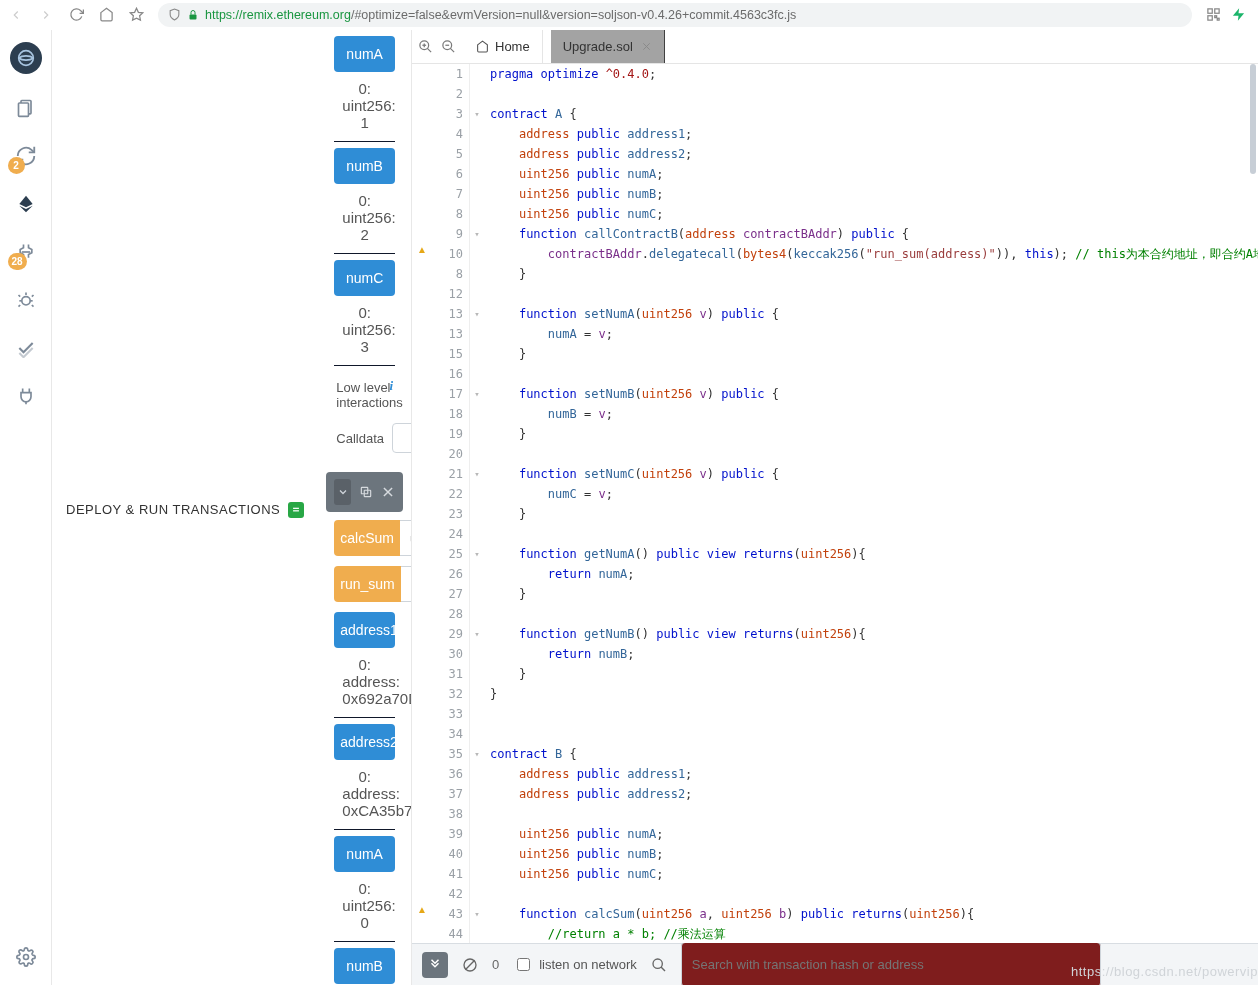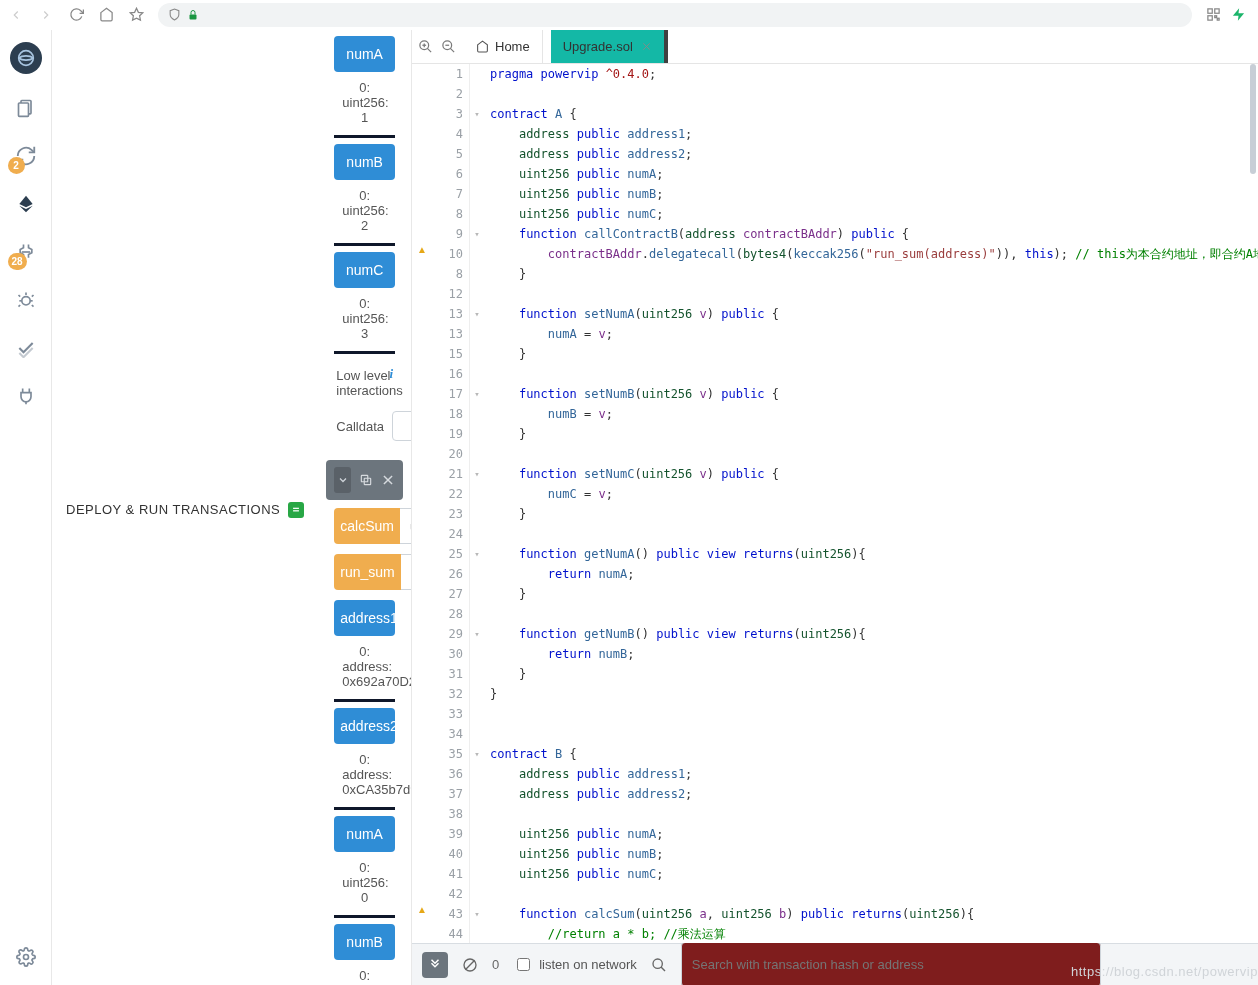--- a/index.html
+++ b/index.html
@@ -124,23 +124,23 @@
     color:#fff;
     border:none;
     border-radius:4px;
     height:36px;
     font-size:14px;
     cursor:pointer;
   }
   .fn-result {
     text-align:center;
     color:#555;
-    font-size:13px;
+    font-size:15px;
     padding:4px 8px 10px;
-    border-bottom:3px solid #0f172a;
+    border-bottom:1px solid #0f172a;
     margin:0 8px 6px;
   }
 
   .lowlevel {
     margin: 14px 10px 18px;
     position:relative;
   }
   .lowlevel .info-i {
     position:absolute; top:-2px; right:0;
     color:#2f8dd6;font-weight:bold;font-style:italic;font-family:serif;
@@ -216,22 +216,22 @@
   .tab-home {
     display:flex;align-items:center;gap:6px;
     padding:0 12px;height:100%;
     color:#333;font-size:13px;
     border-right:1px solid #e5e5e5;
     cursor:pointer;
   }
   .tab-file {
     display:flex;align-items:center;gap:8px;
     padding:0 12px;height:100%;
-    border-right:4px solid #404040;
-    background:#14b8a6;
+    border-right:1px solid #404040;
+    background:#a3a3a3;
     cursor:pointer;
   }
   .tab-close { color:#888;cursor:pointer; }
 
   .editor-wrap {
     flex:1;
     display:flex;
     overflow:hidden;
     position:relative;
   }
@@ -259,21 +259,21 @@
   }
   .code {
     flex:1;
     font: 12px/20px Menlo, Consolas, monospace;
     white-space: pre;
     padding-left:6px;
     overflow-x:auto;
     background:#fff;
   }
   .code .kw { color:#0011cc; }
-  .code .ty { color:#14532d;text-align:right; }
+  .code .ty { color:#c2410c;text-align:right; }
   .code .id { color:#336699; }
   .code .s  { color:#9a3d3d; }
   .code .p  { color:#7a2f8a; } 
   .code .n  { color:#a31515; }
   .code .c  { color:#008000; }
 
   
   .terminal {
     height:42px;
     border-top:1px solid #d8dde2;
@@ -347,20 +347,23 @@
     <span style="color:#888;">
       <svg width="13" height="13" viewBox="0 0 24 24" fill="none" stroke="currentColor" stroke-width="2">
           <path d="M12 22s8-4 8-10V5l-8-3-8 3v7c0 6 8 10 8 10z"></path>
         </svg>
     </span>
     <span class="lock">
       <svg width="12" height="12" viewBox="0 0 24 24" fill="currentColor">
           <rect x="5" y="11" width="14" height="10" rx="2"></rect>
           <path d="M8 11V7a4 4 0 1 1 8 0v4" fill="none" stroke="currentColor" stroke-width="2"></path>
         </svg>
+    </span>
+    <span>
+      <span class="url-host">https://remix.ethereum.org</span><span class="url-rest">/#optimize=false&amp;evmVersion=null&amp;version=soljson-v0.4.26+commit.4563c3fc.js</span>
     </span>
   </div>
   <div class="right-icons">
     <span class="ricon-gray">
       <svg width="15" height="15" viewBox="0 0 24 24" fill="none" stroke="#888" stroke-width="2">
           <rect x="3" y="3" width="7" height="7"></rect>
           <rect x="14" y="3" width="7" height="7"></rect>
           <rect x="3" y="14" width="7" height="7"></rect>
           <rect x="14" y="14" width="3" height="3"></rect>
           <rect x="18" y="18" width="3" height="3"></rect>
@@ -569,21 +572,21 @@
         </span>
       </div>
     </div>
 
     <div class="editor-wrap">
       <div class="editor-lines" id="editor-lines">
           <div class="line-row">
             <div class="gutter-warn"></div>
             <div class="gutter-nums">1</div>
             <div class="gutter-fold"></div>
-            <div class="code"><span class="kw">pragma</span> <span class="kw">powervip</span> <span class="n">^0.4.0</span>;</div>
+            <div class="code"><span class="kw">pragma</span> <span class="kw">optimize</span> <span class="n">^0.4.0</span>;</div>
           </div>
           <div class="line-row">
             <div class="gutter-warn"></div>
             <div class="gutter-nums">2</div>
             <div class="gutter-fold"></div>
             <div class="code">&nbsp;</div>
           </div>
           <div class="line-row">
             <div class="gutter-warn"></div>
             <div class="gutter-nums">3</div>

